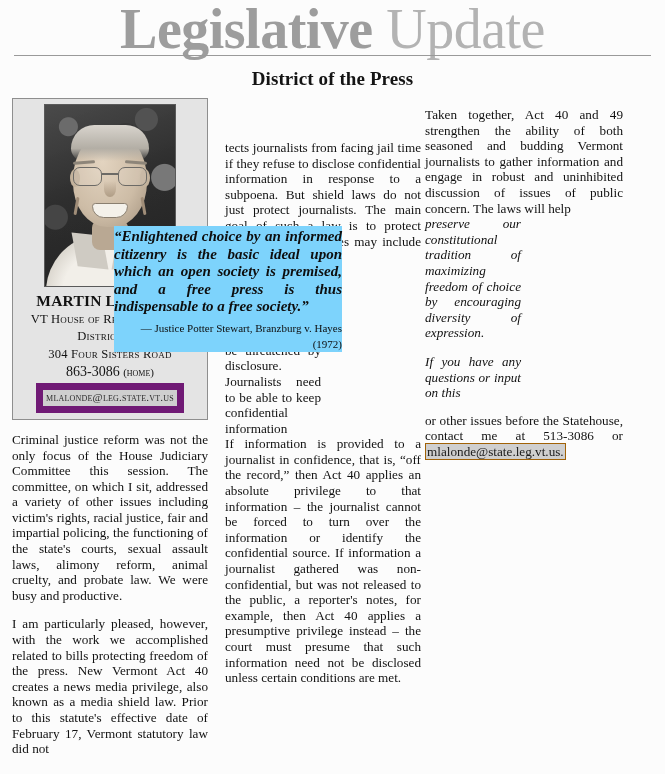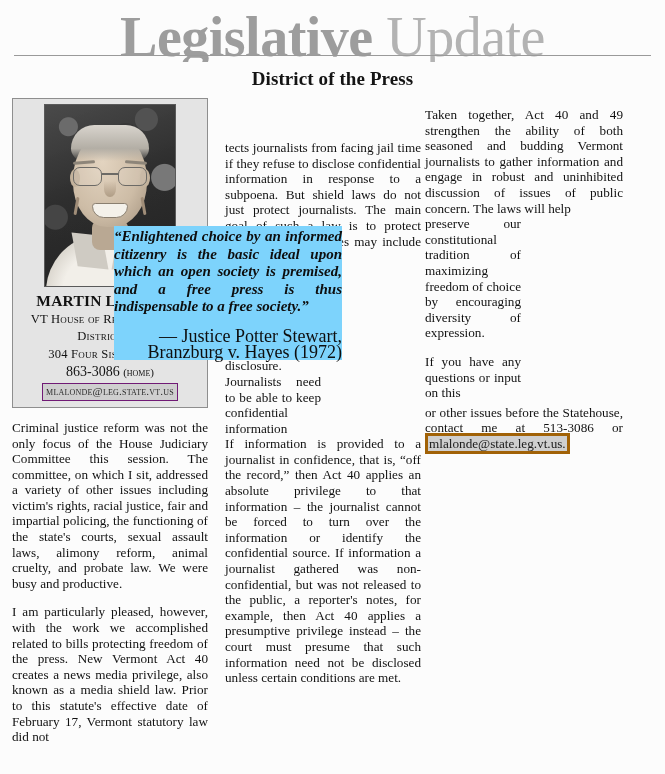--- a/index.html
+++ b/index.html
@@ -21,21 +21,21 @@
   
   .masthead {
     width: 665px;
     height: 62px;
     position: relative;
     text-align: center;
     overflow: hidden;
   }
   .masthead-title {
     margin: 0;
-    padding-top: 8px;
+    padding-top: 0;
     font-family: "Liberation Serif", serif;
     font-size: 56px;
     line-height: 58px;
     letter-spacing: -0.5px;
     color: #a8a8a8;
     white-space: nowrap;
   }
   .mast-bold {
     font-weight: bold;
     color: #9d9d9d;
@@ -275,21 +275,21 @@
     margin-top: 4px;
     text-align: center;
   }
   .cap-email {
     display: inline-block;
     font-size: 11px;
     font-variant: small-caps;
     letter-spacing: 0.2px;
     color: #2a2a2a;
     background: #cfcfcf;
-    border: 1px solid #701a75;
+    border: 7px solid #701a75;
     padding: 0 3px;
     text-decoration: none;
   }
 
   
   .pullquote {
     position: absolute;
     left: 102px;
     top: 128px;
     width: 228px;
@@ -298,42 +298,43 @@
     font-style: italic;
     font-weight: bold;
     text-align: justify;
     color: #0e0e0e;
     background: #7dd3fc;
     padding: 2px 0 0 0;
     z-index: 3;
   }
   .pullquote .attrib {
     display: block;
-    margin-top: 13px;
+    margin-top: 5px;
     font-style: normal;
     font-weight: normal;
-    font-size: 18px;
+    font-size: 11px;
     line-height: 15.6px;
     text-align: right;
   }
 
   
   .narrow {
     width: 96px;
     text-align: justify;
   }
   .narrow-right {
     width: 96px;
     margin-left: 102px;
     text-align: justify;
+    font-style: italic;
   }
 
   .inline-email {
     background: #cfcfcf;
-    border: 3px solid #a16207;
+    border: 1px solid #a16207;
     padding: 0 1px;
     color: #1a1a1a;
     text-decoration: none;
   }
 </style>
 </head>
 <body>
 
 <div class="masthead">
   <h1 class="masthead-title"><span class="mast-bold">Legislative</span> <span class="mast-light">Update</span></h1>
@@ -387,21 +388,21 @@
 
     <div class="col" id="col2">
       <p style="margin-bottom:0">tects journalists from facing jail time if they refuse to disclose confidential information in response to a subpoena. But shield laws do not just protect journalists. The main goal of such a law is to protect sources. These sources may include whistleblowers, crime</p>
       <p class="narrow" style="margin-bottom:0">victims, the falsely accused, and others whose safety or livelihood might be threatened by disclosure. Journalists need to be able to keep confidential information</p>
       <p>If information is provided to a journalist in confidence, that is, “off the record,” then Act 40 applies an absolute privilege to that information – the journalist cannot be forced to turn over the information or identify the confidential source. If information a journalist gathered was non-confidential, but was not released to the public, a reporter's notes, for example, then Act 40 applies a presumptive privilege instead – the court must presume that such information need not be disclosed unless certain conditions are met.</p>
     </div>
 
     <div class="col" id="col3">
       <p style="margin-bottom:0">Taken together, Act 40 and 49 strengthen the ability of both seasoned and budding Vermont journalists to gather information and engage in robust and uninhibited discussion of issues of public concern. The laws will help</p>
       <p class="narrow-right" style="margin-bottom:13px">preserve our constitutional tradition of maximizing freedom of choice by encouraging diversity of expression.</p>
-      <p class="narrow-right" style="margin-bottom:4px">If you have any questions or input on this</p>
+      <p class="narrow-right" style="margin-bottom:12px">If you have any questions or input on this</p>
       <p><span>or other issues before the Statehouse, contact me at 513-3086 or </span><a class="inline-email" href="#">mlalonde@state.leg.vt.us.</a></p>
     </div>
 
     <div class="pullquote">
       <span>“Enlightened choice by an informed citizenry is the basic ideal upon which an open society is premised, and a free press is thus indispensable to a free society.”</span>
       <span class="attrib">— Justice Potter Stewart, Branzburg v. Hayes (1972)</span>
     </div>
 
   </div>
 </div>

